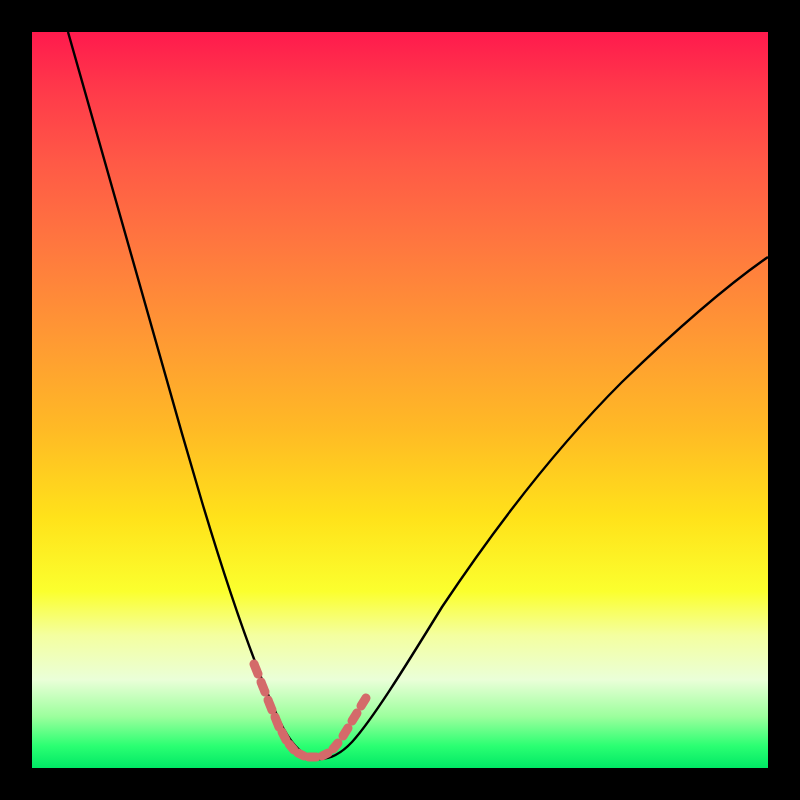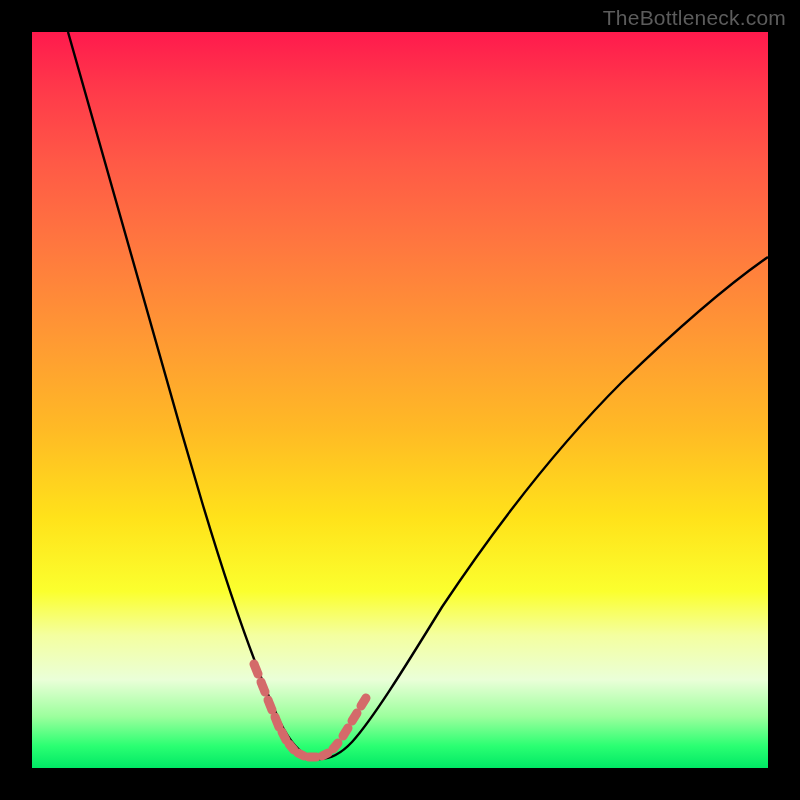--- a/index.html
+++ b/index.html
@@ -61,21 +61,20 @@
     font-size: 21px;
     letter-spacing: 0.2px;
     font-weight: 400;
     user-select: none;
   }
 </style>
 </head>
 <body>
 
 <div class="frame">
-  <div class="watermark">TheBottleneck.com</div>
 
   <div class="plot-area">
     <div class="gradient"></div>
 
     <svg class="curve-svg" viewBox="0 0 736 736" preserveAspectRatio="none">
       <path fill="none" stroke="#000" stroke-width="2.4" d="M 36 0
                C 70 120, 120 300, 170 470
                C 200 570, 225 640, 248 690
                C 258 710, 268 722, 280 726
                C 292 729, 305 726, 320 710

